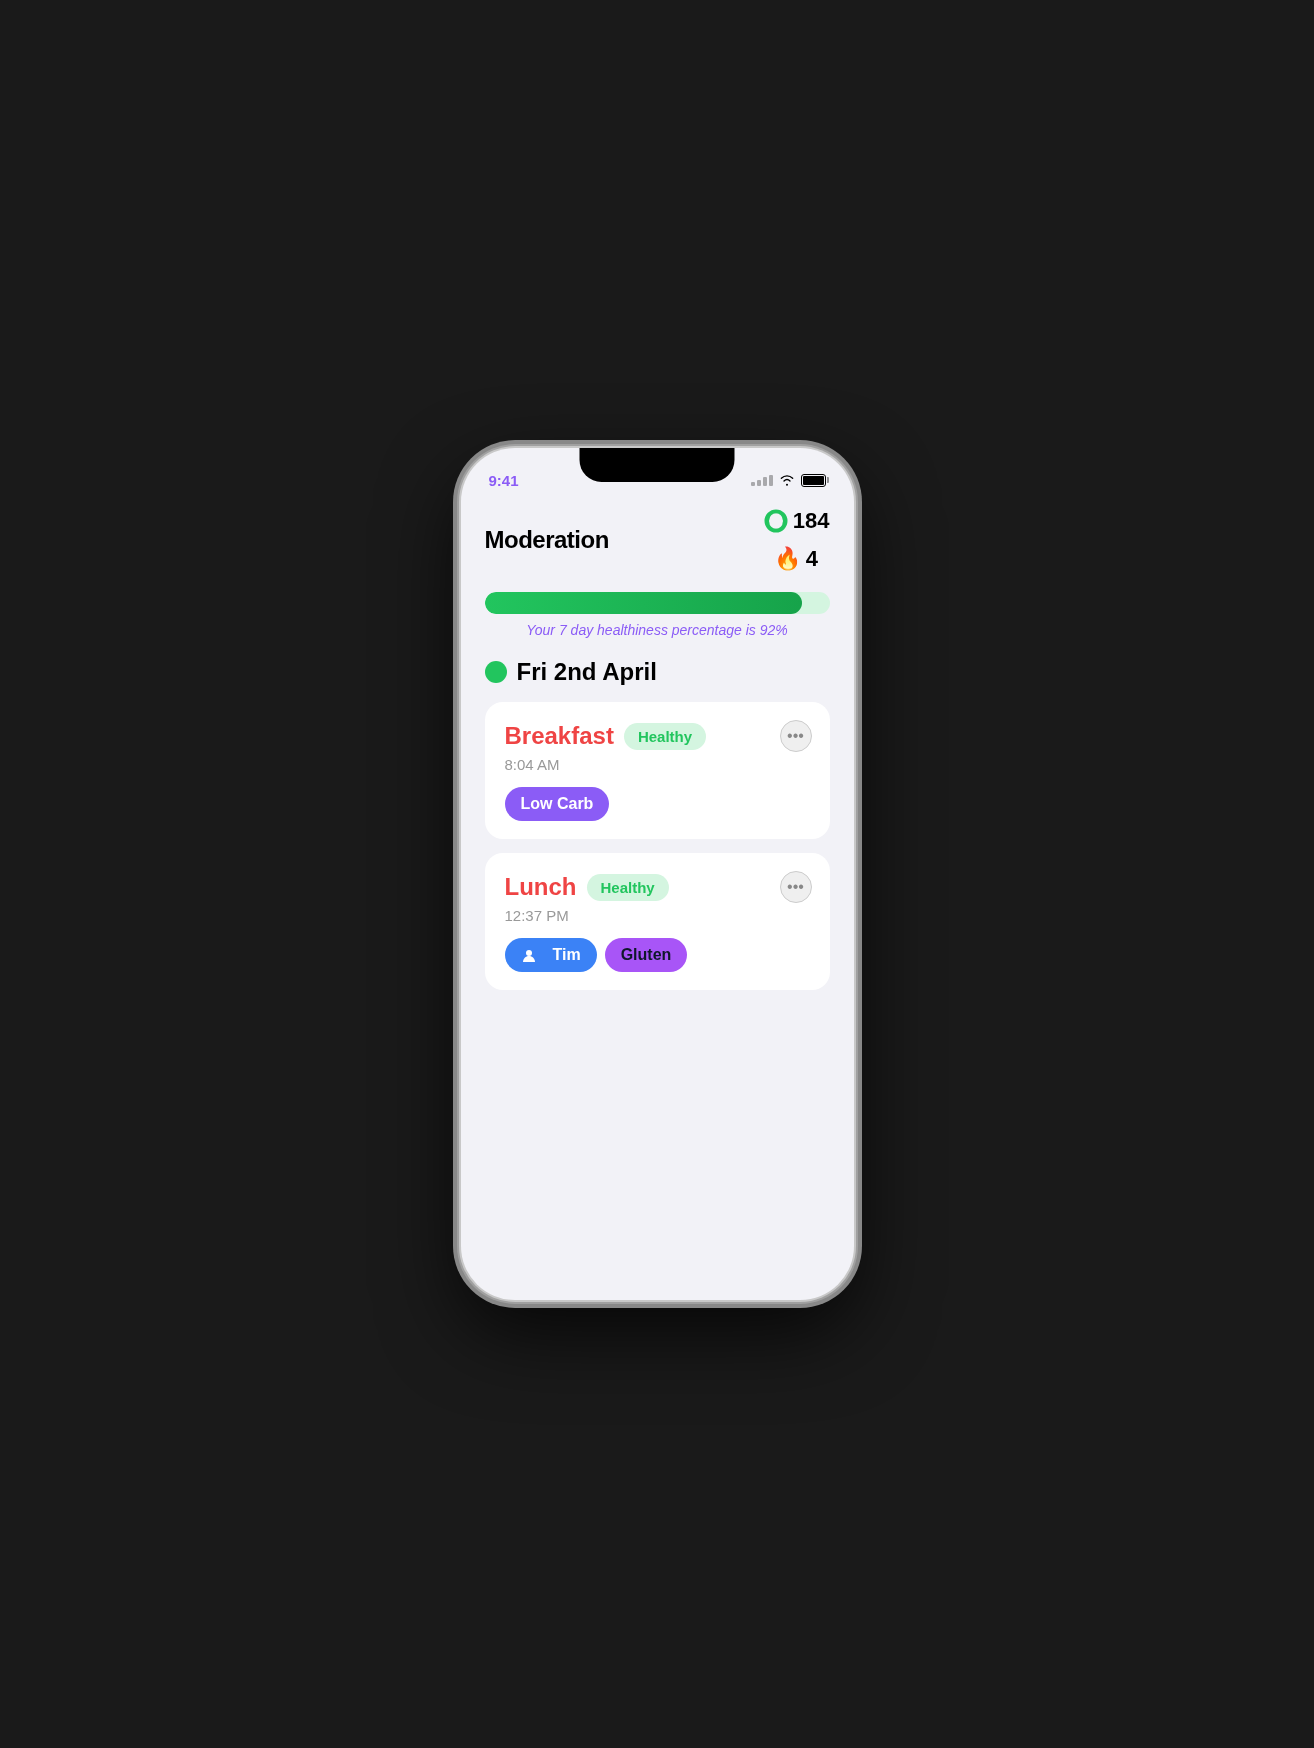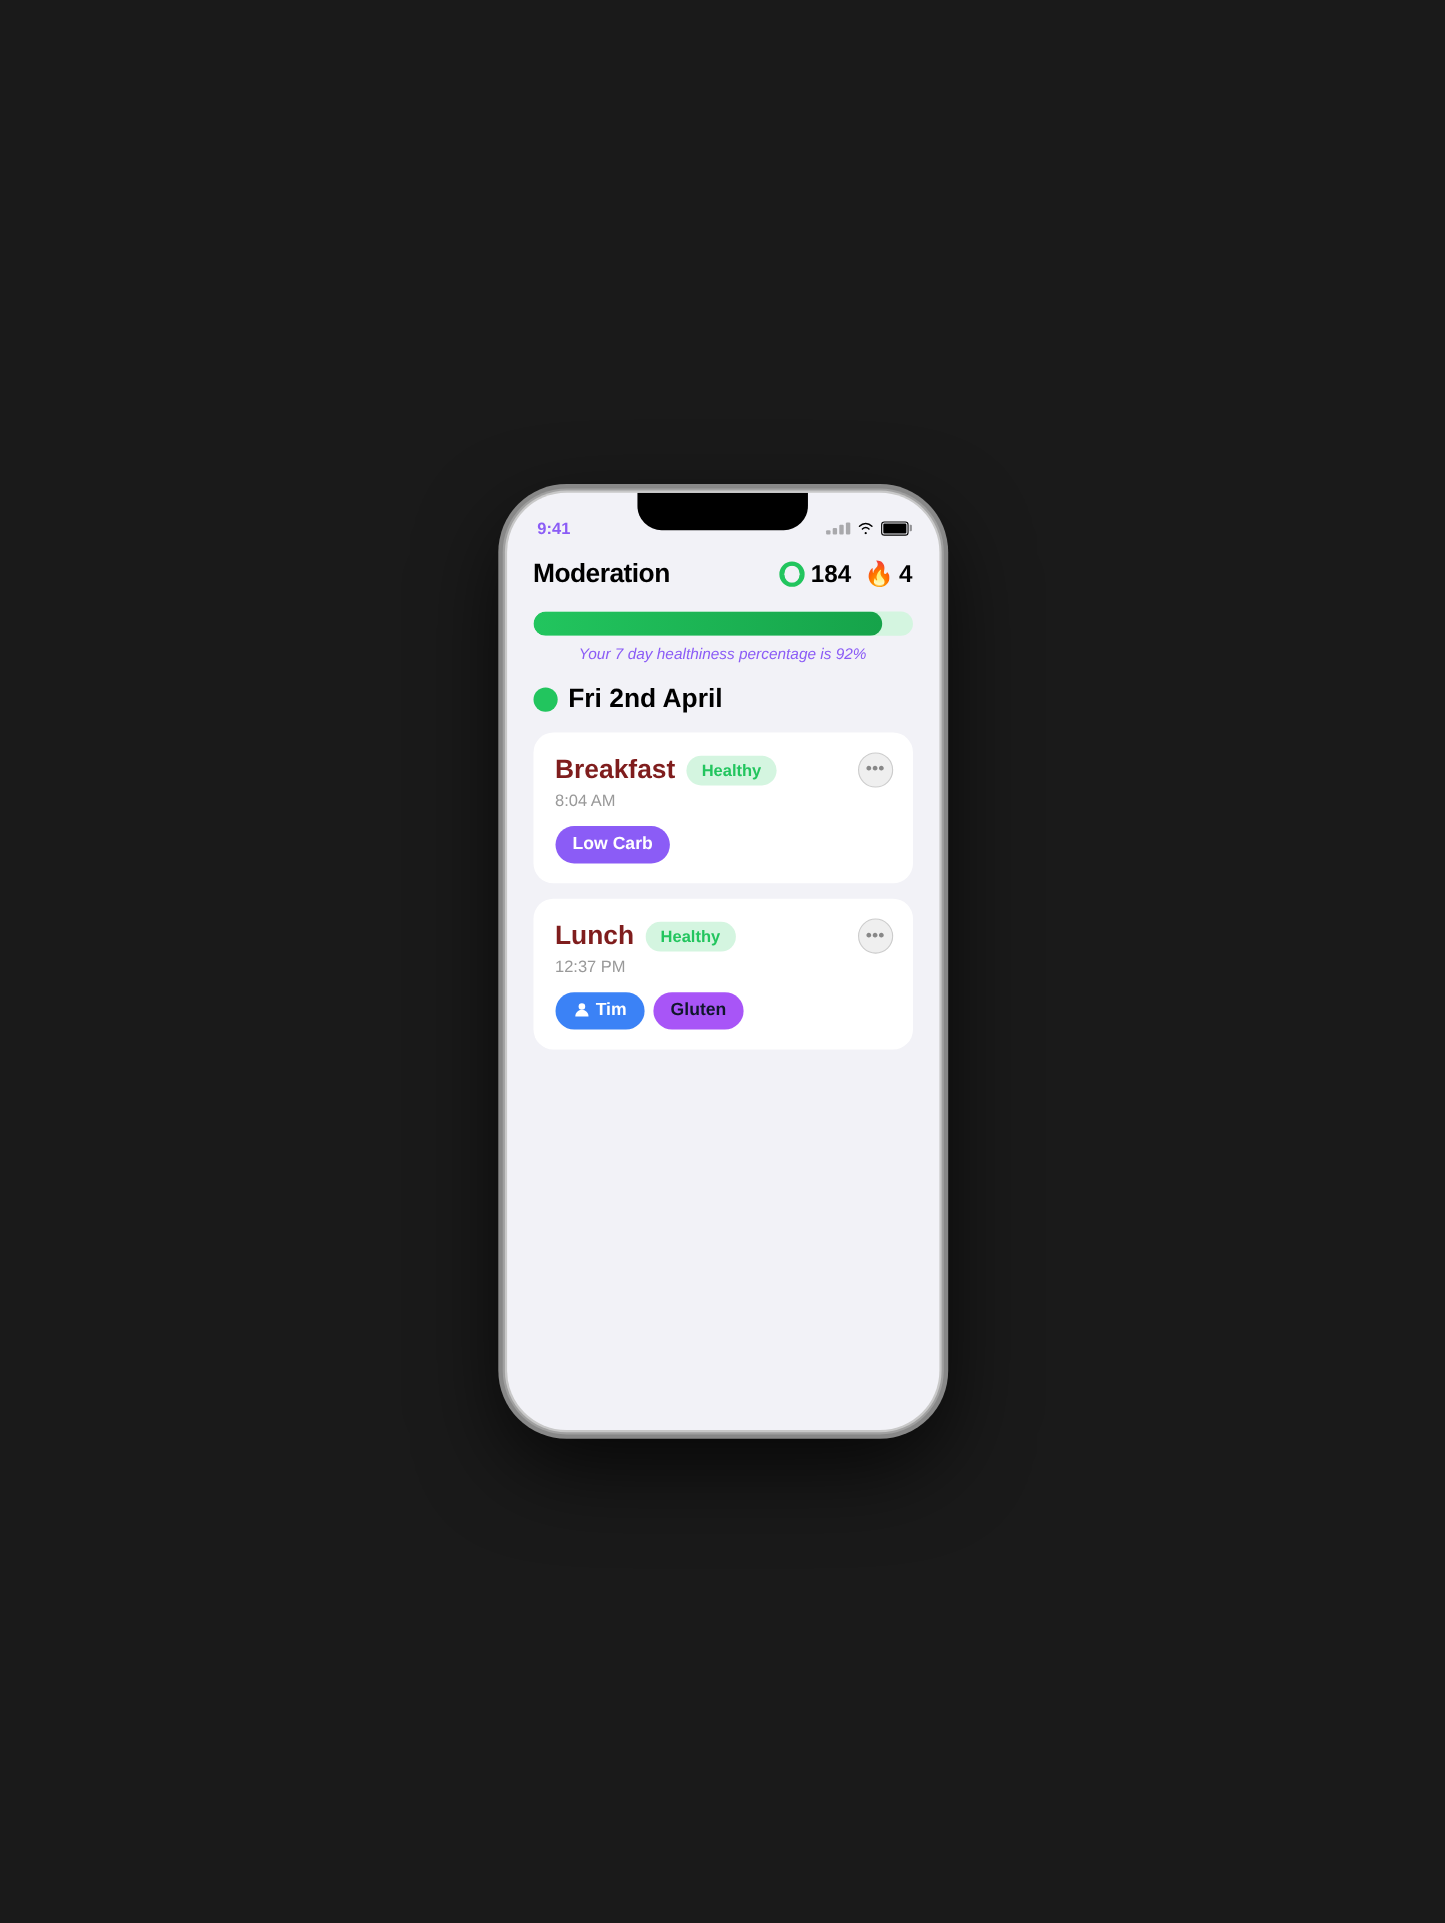--- a/index.html
+++ b/index.html
@@ -128,20 +128,21 @@
       font-size: 24px;
       font-weight: 800;
       color: #000;
       letter-spacing: -0.5px;
     }
 
     .header-stats {
       display: flex;
       align-items: center;
       gap: 12px;
+      flex-direction: column;
     }
 
     .stat-item {
       display: flex;
       align-items: center;
       gap: 4px;
     }
 
     .stat-icon {
       font-size: 22px;
@@ -220,21 +221,21 @@
 
     .meal-title-row {
       display: flex;
       align-items: center;
       gap: 10px;
     }
 
     .meal-name {
       font-size: 24px;
       font-weight: 800;
-      color: #7f1d1d;
+      color: #ef4444;
     }
 
     .badge-healthy {
       background: #d4f5e0;
       color: #22c55e;
       border-radius: 20px;
       padding: 5px 14px;
       font-size: 15px;
       font-weight: 600;
     }
@@ -275,22 +276,22 @@
     }
 
     .tag-person {
       background: #3b82f6;
       color: #fff;
       border-radius: 20px;
       padding: 8px 16px;
       font-size: 16px;
       font-weight: 600;
       display: flex;
-      align-items: flex-start;
-      gap: 5px;
+      align-items: flex-end;
+      gap: 16px;
     }
 
     .person-icon {
       width: 16px;
       height: 16px;
     }
 
     .tag-gluten {
       background: #a855f7;
       color: #0f172a;

